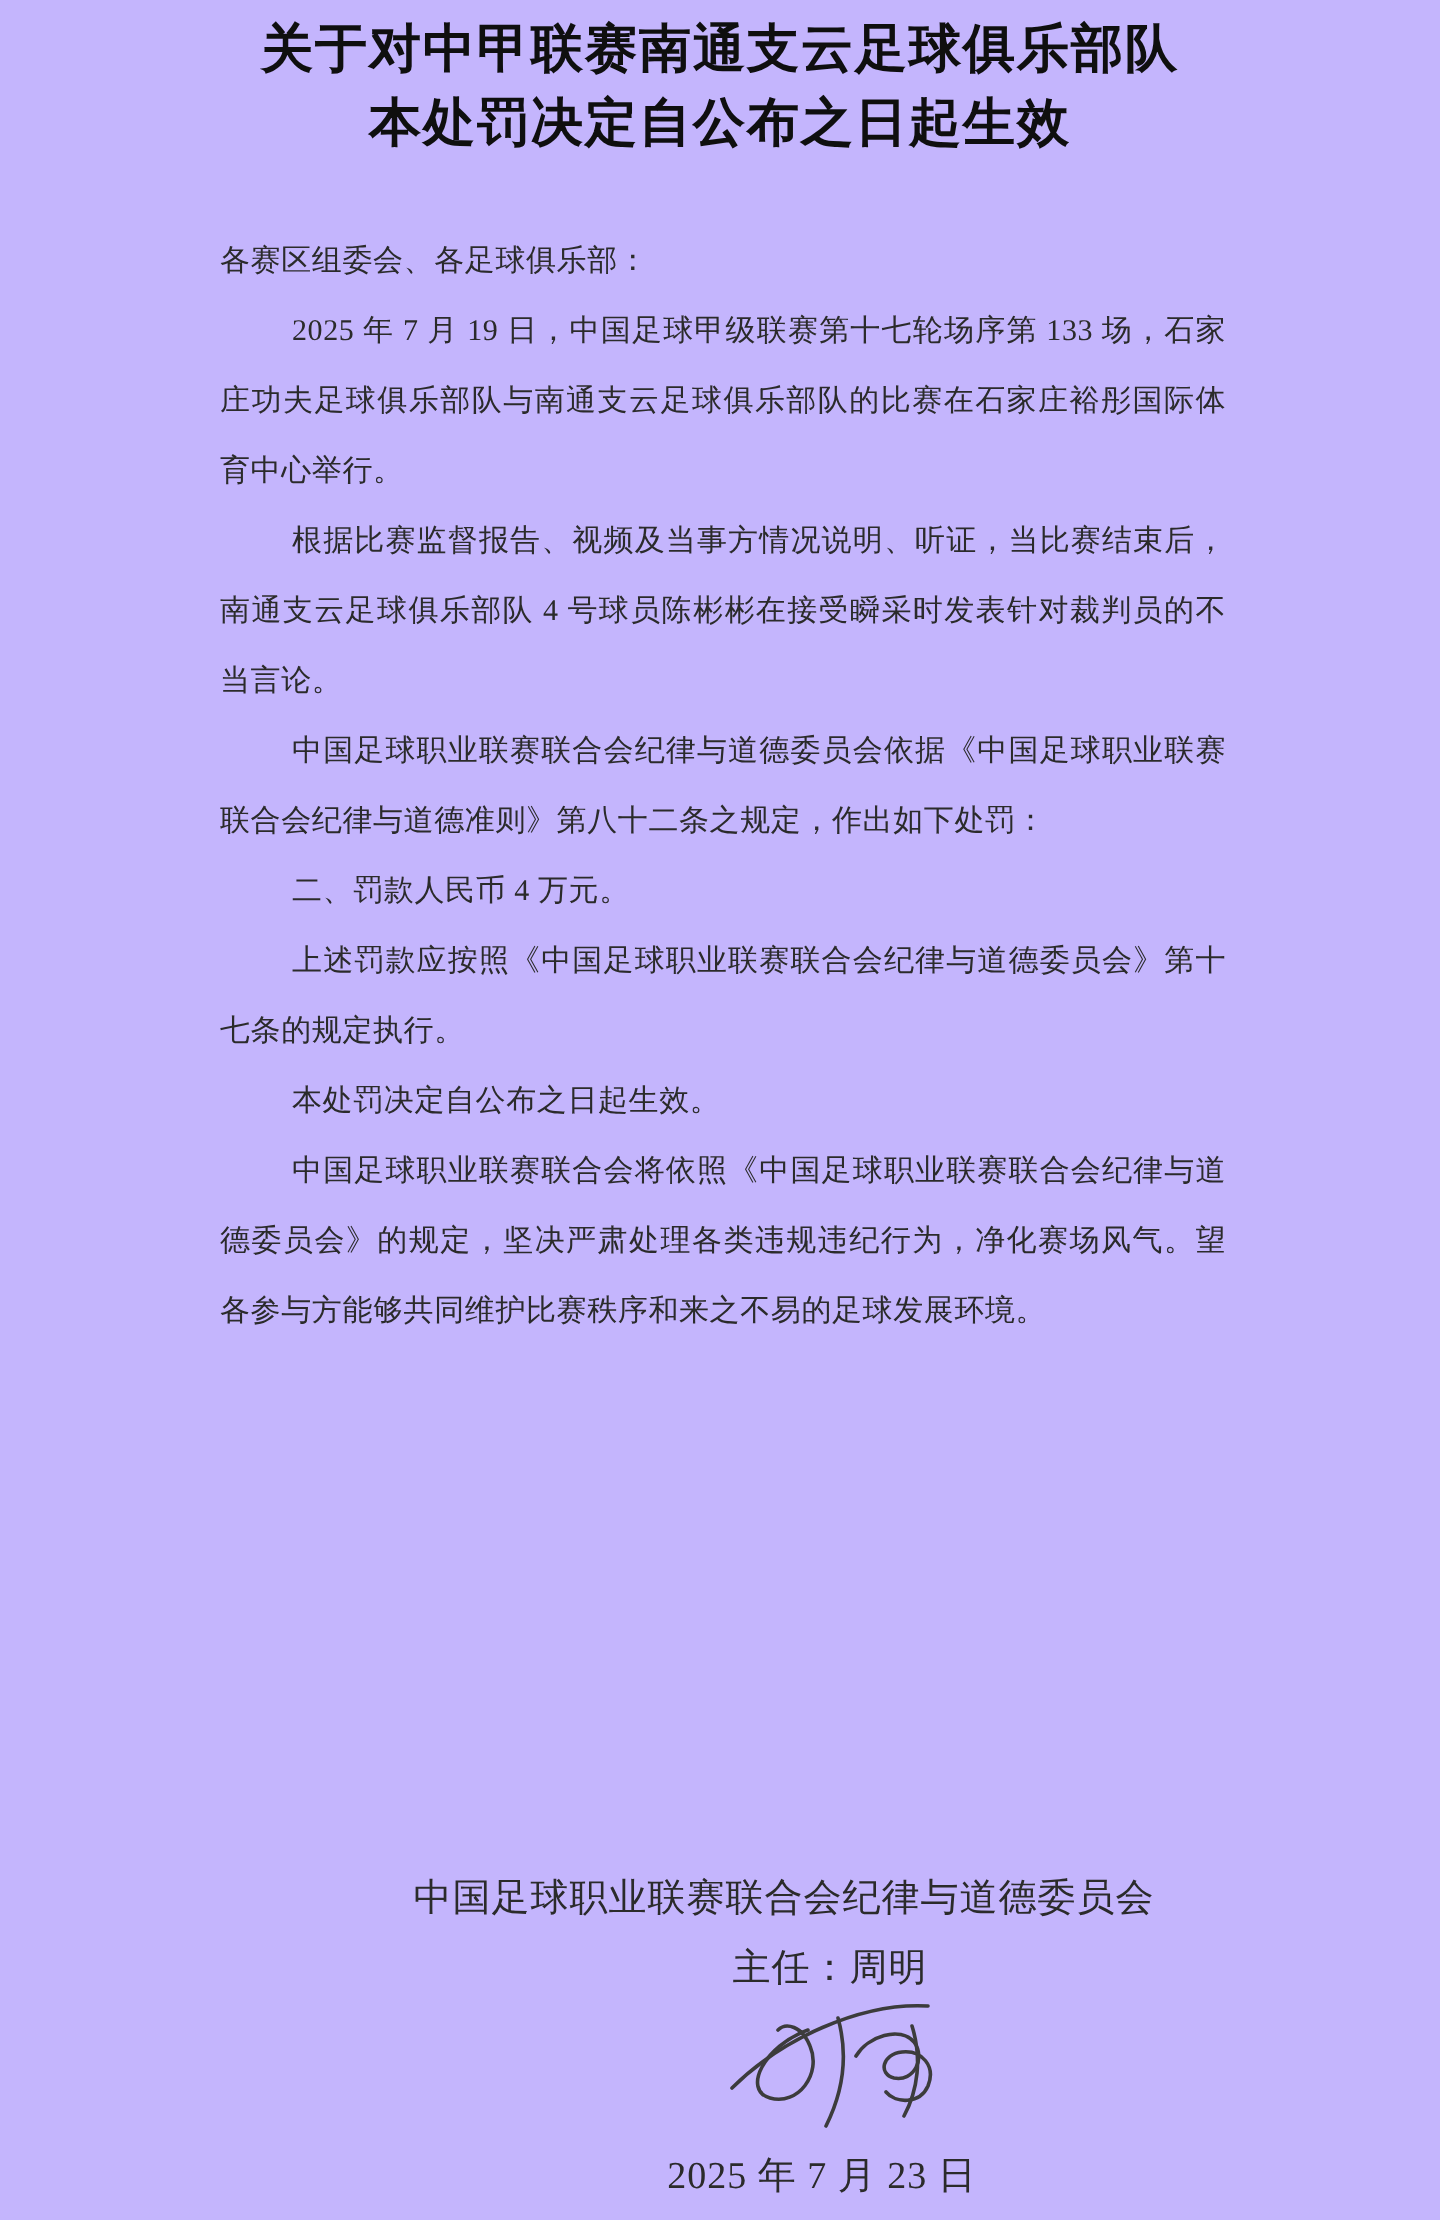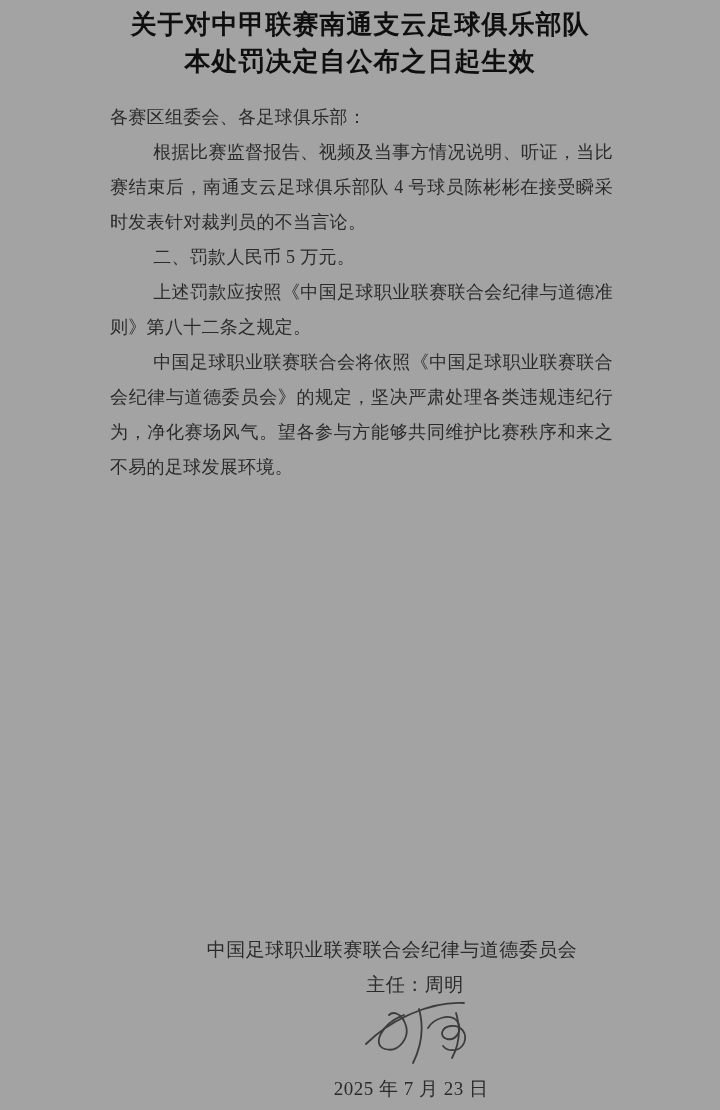--- a/index.html
+++ b/index.html
@@ -5,40 +5,40 @@
   html, body {
     margin: 0;
     padding: 0;
     background: #e9e9e9;
   }
   .page {
     position: relative;
     width: 720px;
     height: 1110px;
     margin: 0 auto;
-    background: #a3a3a3;
+    background: #c4b5fd;
     overflow: hidden;
     font-family: "Liberation Serif", "DejaVu Serif", serif;
     color: #262626;
   }
   .title {
     margin-top: 6px;
     text-align: center;
     font-size: 26px;
     line-height: 37px;
     font-weight: 700;
     letter-spacing: 1px;
     color: #0f0f0f;
   }
   .body-text {
     position: absolute;
-    top: 100px;
+    top: 114px;
     left: 110px;
     width: 503px;
-    font-size: 18px;
+    font-size: 15px;
     line-height: 35px;
     text-align: justify;
     text-justify: inter-ideograph;
     letter-spacing: 0.3px;
     color: #2b2b2b;
   }
   .body-text p {
     margin: 0;
     padding: 0;
   }
@@ -78,23 +78,26 @@
 
 <div class="page">
 
   <div class="title">
     <div>关于对中甲联赛南通支云足球俱乐部队</div>
     <div>本处罚决定自公布之日起生效</div>
   </div>
 
   <div class="body-text">
     <p class="salutation">各赛区组委会、各足球俱乐部：</p>
+    <p class="para">2025 年 7 月 19 日，中国足球甲级联赛第十七轮场序第 133 场，石家庄功夫足球俱乐部队与南通支云足球俱乐部队的比赛在石家庄裕彤国际体育中心举行。</p>
     <p class="para">根据比赛监督报告、视频及当事方情况说明、听证，当比赛结束后，南通支云足球俱乐部队 4 号球员陈彬彬在接受瞬采时发表针对裁判员的不当言论。</p>
-    <p class="para">二、罚款人民币 5 万元。</p>
-    <p class="para">上述罚款应按照《中国足球职业联赛联合会纪律与道德准则》第八十二条之规定。</p>
+    <p class="para">中国足球职业联赛联合会纪律与道德委员会依据《中国足球职业联赛联合会纪律与道德准则》第八十二条之规定，作出如下处罚：</p>
+    <p class="para">二、罚款人民币 4 万元。</p>
+    <p class="para">上述罚款应按照《中国足球职业联赛联合会纪律与道德委员会》第十七条的规定执行。</p>
+    <p class="para">本处罚决定自公布之日起生效。</p>
     <p class="para">中国足球职业联赛联合会将依照《中国足球职业联赛联合会纪律与道德委员会》的规定，坚决严肃处理各类违规违纪行为，净化赛场风气。望各参与方能够共同维护比赛秩序和来之不易的足球发展环境。</p>
   </div>
 
   <div class="closing-org">中国足球职业联赛联合会纪律与道德委员会</div>
   <div class="closing-signer">主任：周明</div>
 
   <svg class="signature-svg" viewBox="0 0 120 72" aria-label="周明">
     <path d="M6 50 C 30 26, 70 7, 104 9"></path>
     <path d="M44 21 C 22 29, 11 51, 25 55 C 39 59, 51 43, 45 29 C 41 19, 33 17, 29 21"></path>
     <path d="M59 15 C 64 33, 62 51, 53 69"></path>

